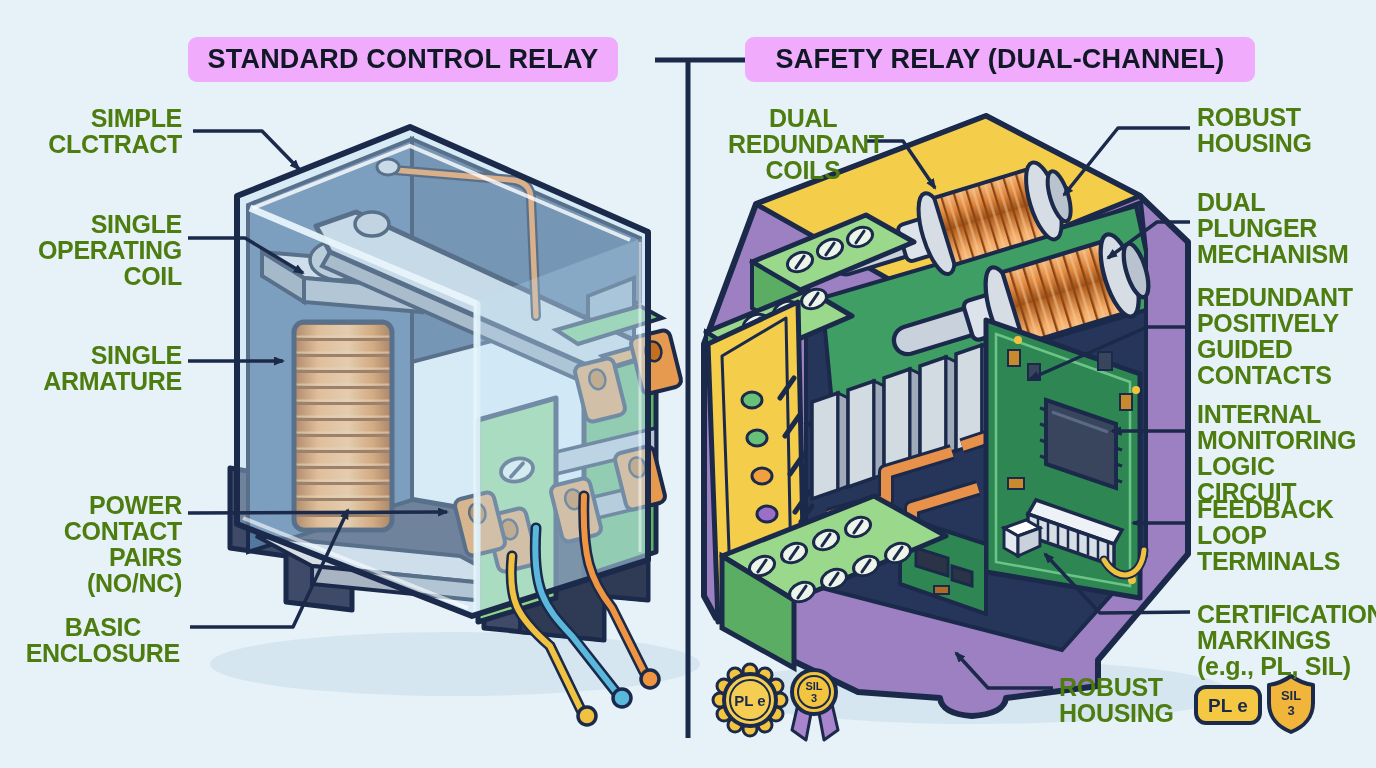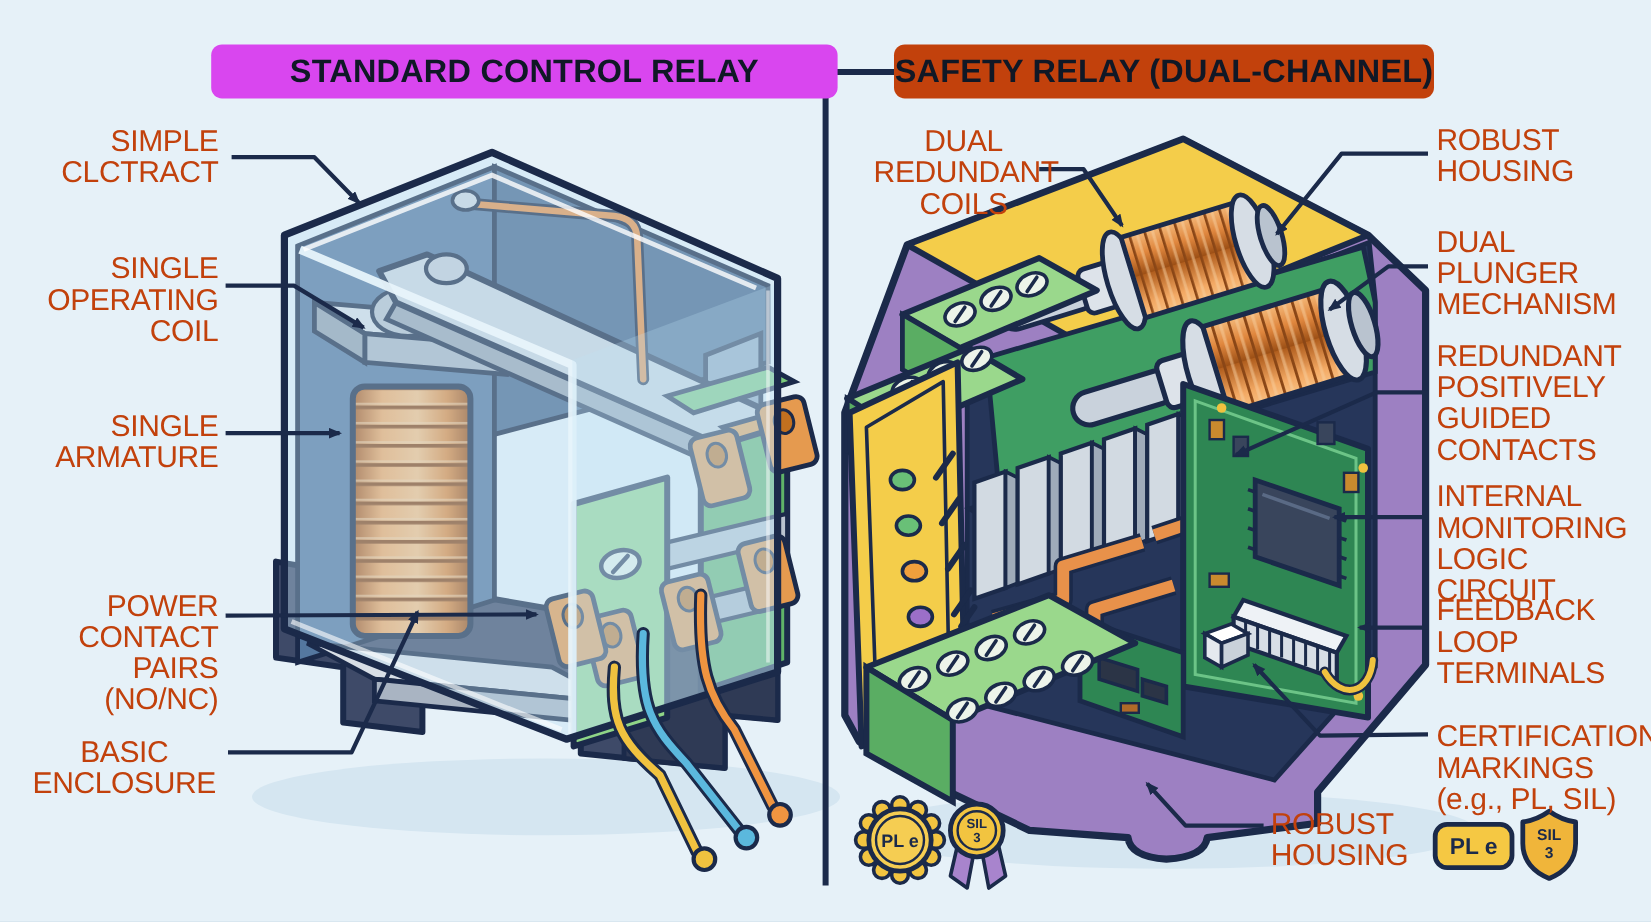--- a/index.html
+++ b/index.html
@@ -5,25 +5,25 @@
   html,body{margin:0;padding:0;background:#cfdfe9;}
   .stage{
     position:relative;width:1376px;height:768px;overflow:hidden;
     background:#e6f1f8;font-family:"Liberation Sans",sans-serif;
   }
   .banner{
     position:absolute;top:37px;height:45px;border-radius:9px;
     display:flex;align-items:center;justify-content:center;
     font-weight:700;font-size:27px;letter-spacing:.2px;color:#101826;
   }
-  .banner.left{left:176px;width:522px;background:#d946ef;}
-  .banner.right{left:745px;width:450px;background:#c2410c;}
+  .banner.left{left:188px;width:430px;background:#f0abfc;}
+  .banner.right{left:745px;width:510px;background:#f0abfc;}
   .lbl{
-    position:absolute;font-weight:400;font-size:25px;line-height:26px;
-    color:#c2410c;white-space:pre-line;letter-spacing:-.3px;
+    position:absolute;font-weight:700;font-size:25px;line-height:26px;
+    color:#4d7c0f;white-space:pre-line;letter-spacing:-.3px;
   }
   .lbl.ra{text-align:right;}
   .lbl.ctr{text-align:center;}
   svg{position:absolute;left:0;top:0;}
 </style>
 </head>
 <body>
 
 <div class="stage">
 

